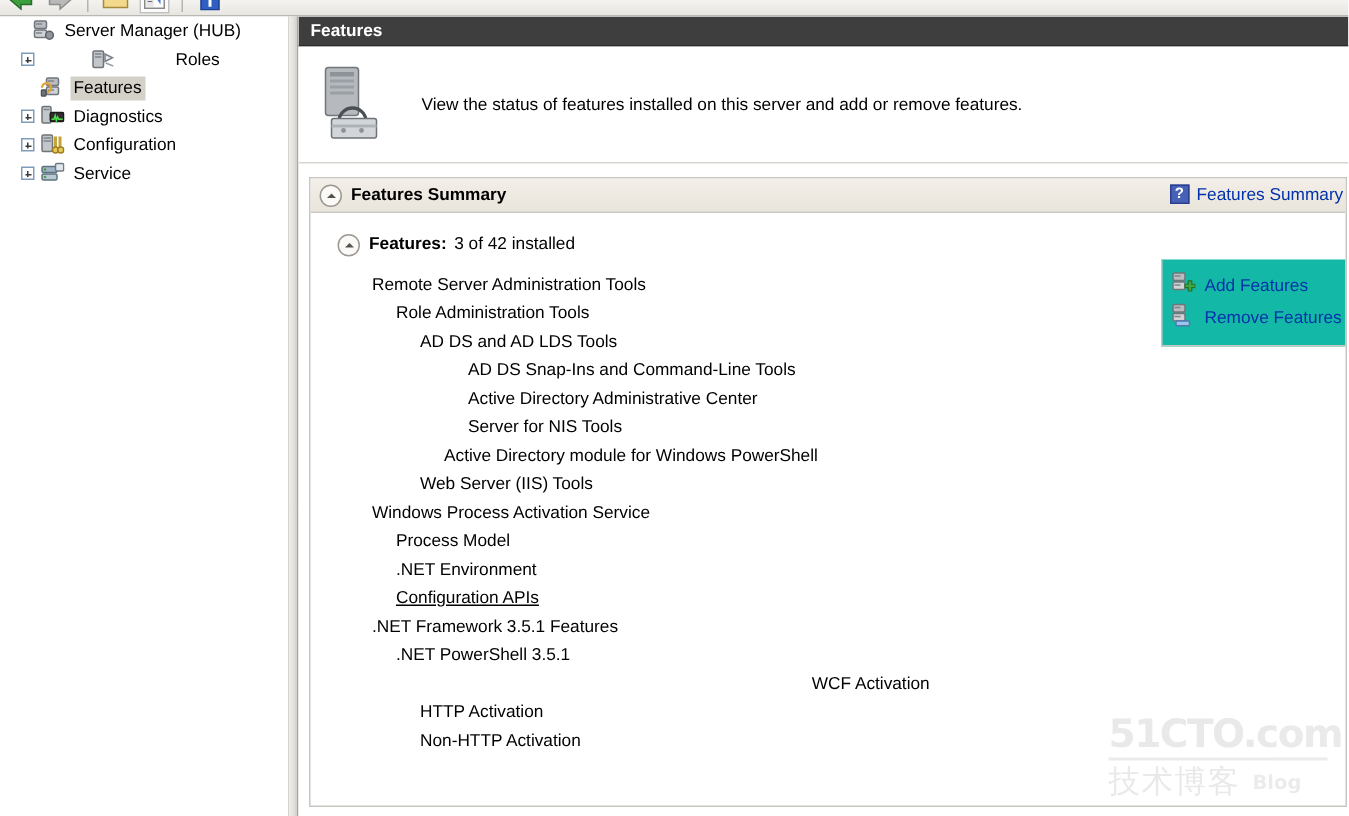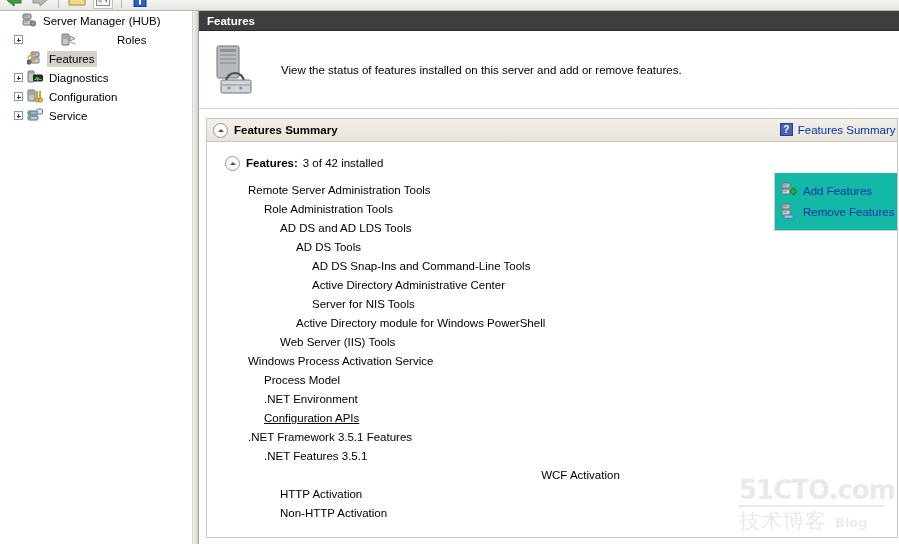--- a/index.html
+++ b/index.html
@@ -516,32 +516,31 @@
           <span class="chev-up"></span>
         </span>
         <span class="feat-label">Features:</span>
         <span class="feat-count">3 of 42 installed</span>
       </div>
 
       <div class="flist">
           <div class="fitem" style="padding-left: 41px;"><span>Remote Server Administration Tools</span></div>
           <div class="fitem" style="padding-left: 57px;"><span>Role Administration Tools</span></div>
           <div class="fitem" style="padding-left: 73px;"><span>AD DS and AD LDS Tools</span></div>
-          <div class="fitem" style="padding-left: 89px;"><span>AD DS Tools</span></div>
           <div class="fitem" style="padding-left: 105px;"><span>AD DS Snap-Ins and Command-Line Tools</span></div>
           <div class="fitem" style="padding-left: 105px;"><span>Active Directory Administrative Center</span></div>
           <div class="fitem" style="padding-left: 105px;"><span>Server for NIS Tools</span></div>
           <div class="fitem" style="padding-left: 89px;"><span>Active Directory module for Windows PowerShell</span></div>
           <div class="fitem" style="padding-left: 73px;"><span>Web Server (IIS) Tools</span></div>
           <div class="fitem" style="padding-left: 41px;"><span>Windows Process Activation Service</span></div>
           <div class="fitem" style="padding-left: 57px;"><span>Process Model</span></div>
           <div class="fitem" style="padding-left: 57px;"><span>.NET Environment</span></div>
           <div class="fitem" style="padding-left: 57px; text-decoration: underline;"><span>Configuration APIs</span></div>
           <div class="fitem" style="padding-left: 41px;"><span>.NET Framework 3.5.1 Features</span></div>
-          <div class="fitem" style="padding-left: 57px;"><span>.NET Features 3.5.1</span></div>
+          <div class="fitem" style="padding-left: 57px;"><span>.NET PowerShell 3.5.1</span></div>
           <div class="fitem" style="padding-left: 57px; text-align: center;"><span>WCF Activation</span></div>
           <div class="fitem" style="padding-left: 73px;"><span>HTTP Activation</span></div>
           <div class="fitem" style="padding-left: 73px;"><span>Non-HTTP Activation</span></div>
         </div>
 
     </div>
   </div>
 
   <div class="watermark">
     <div class="wm-top">51CTO.com</div>

